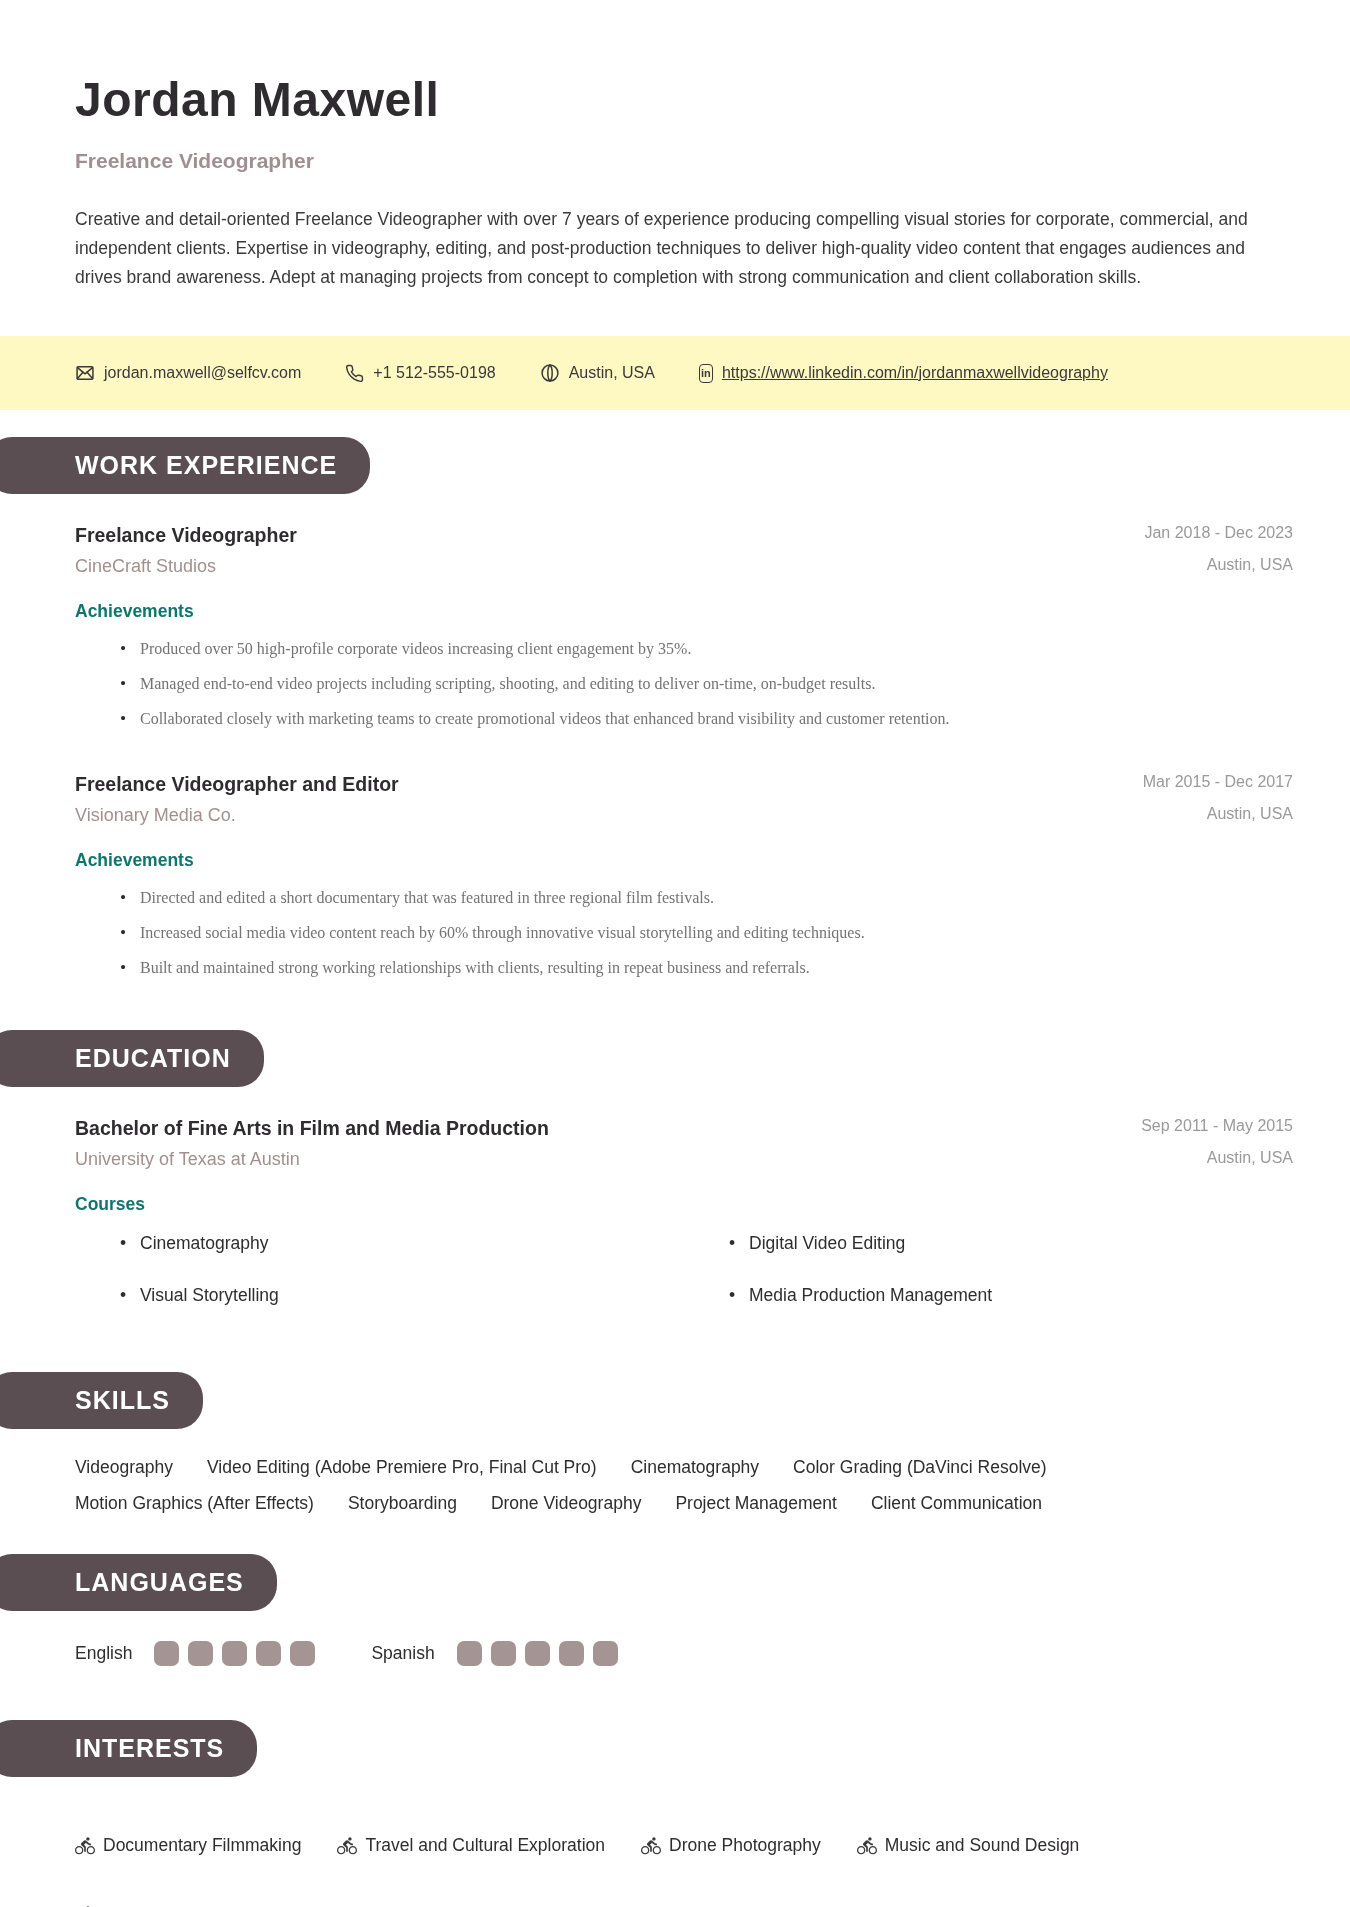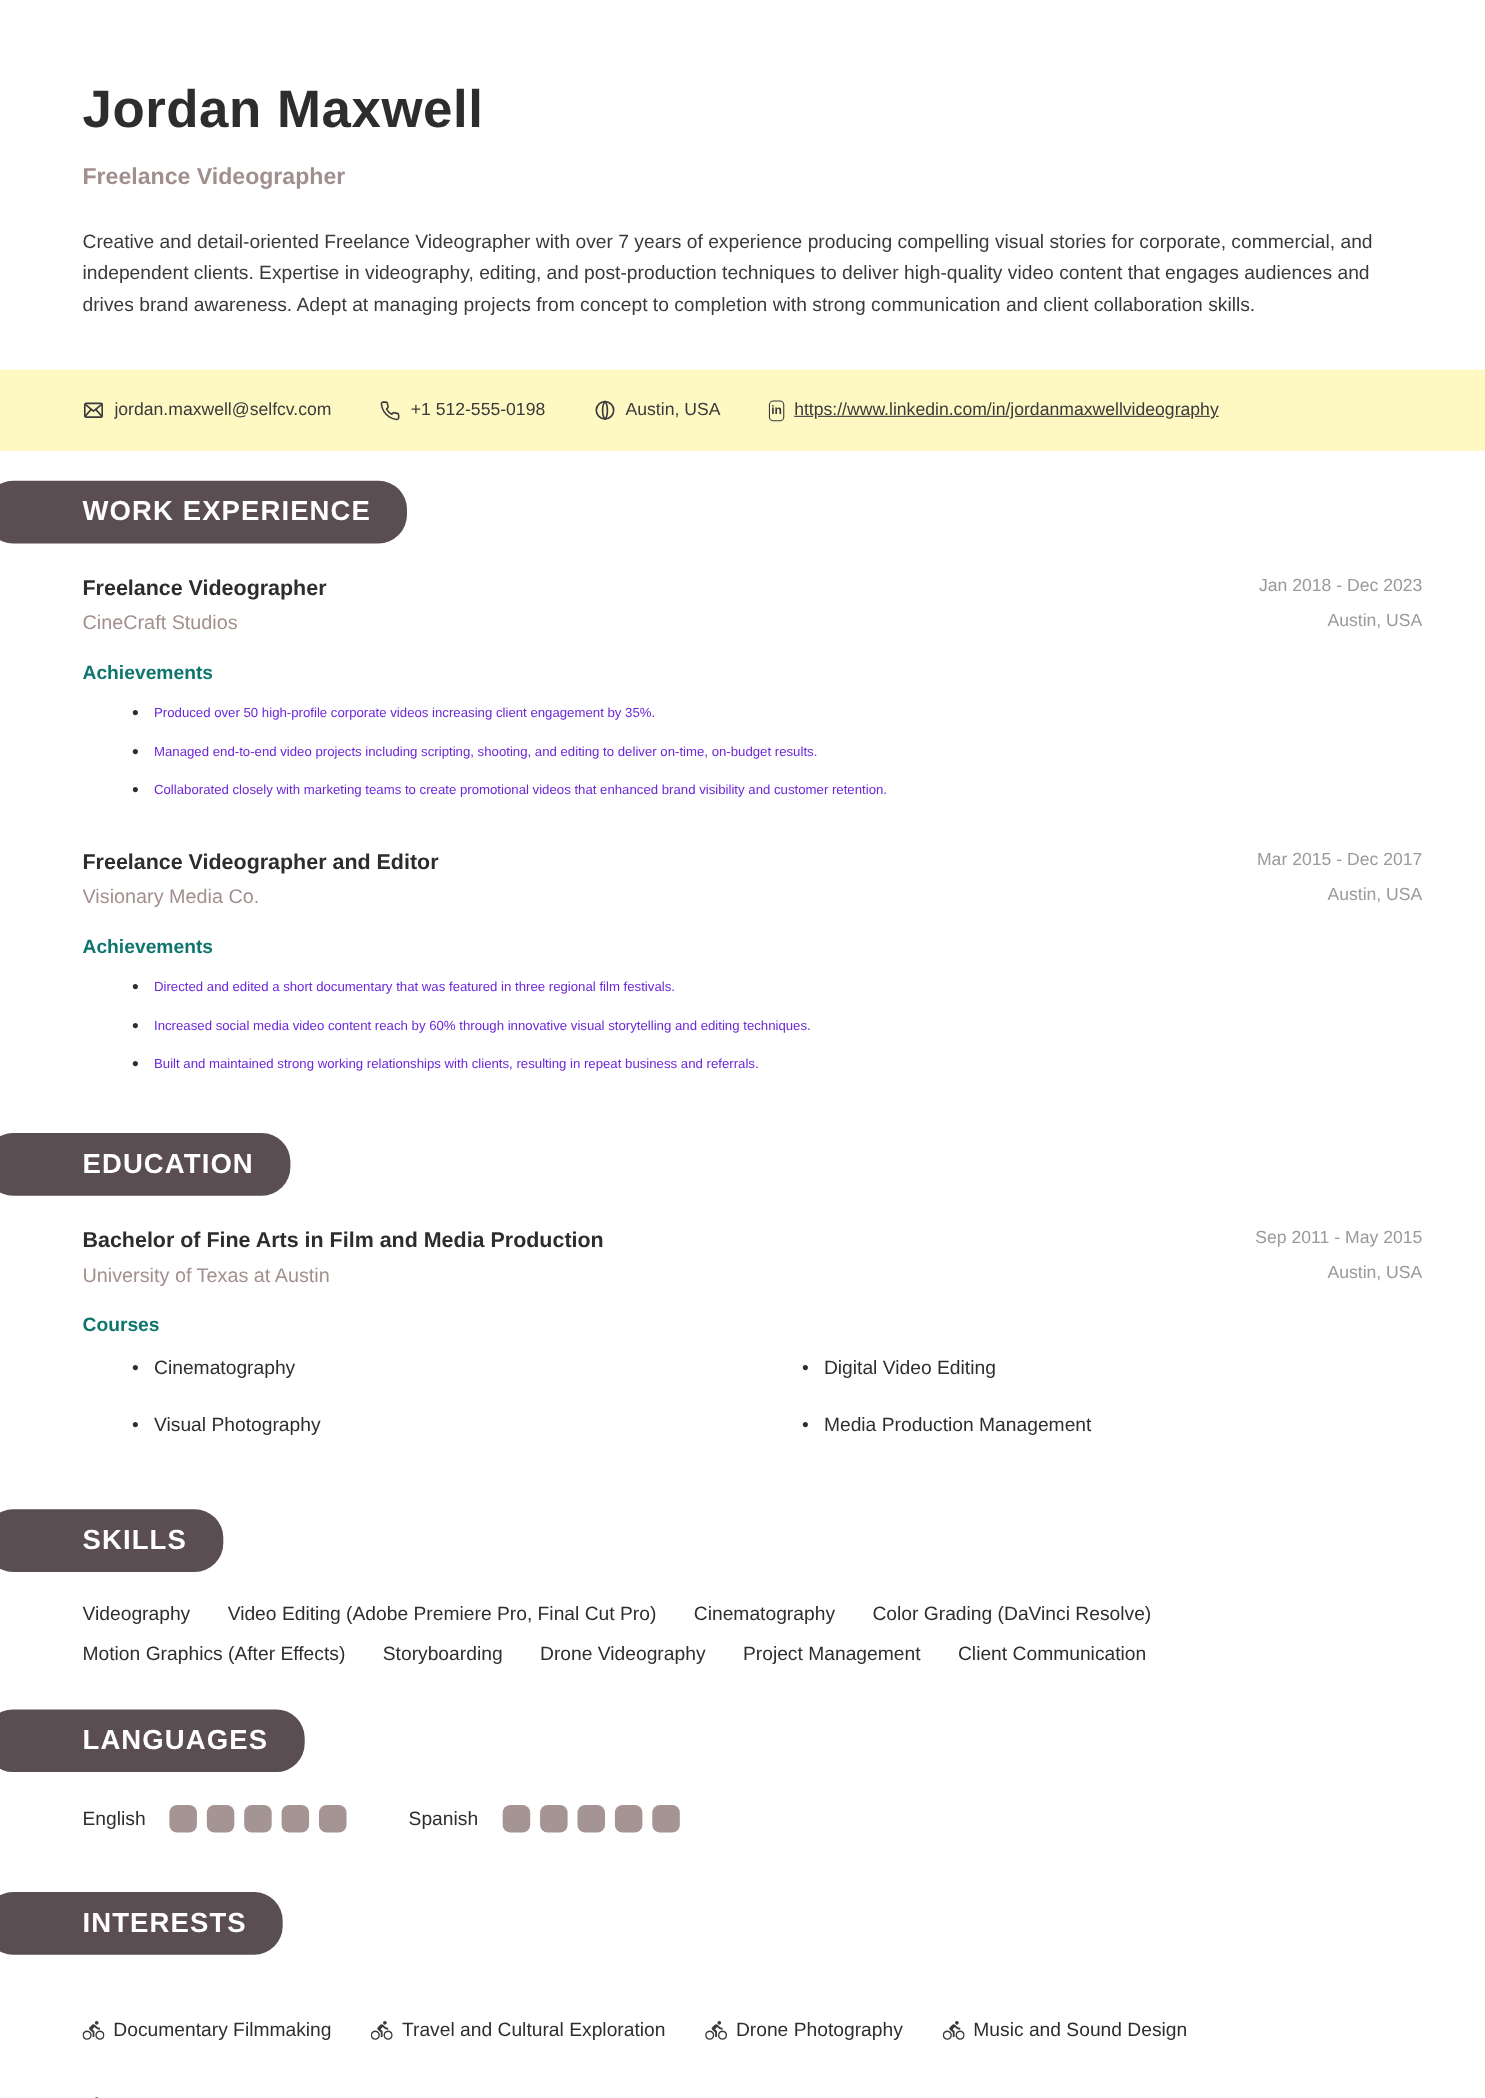--- a/index.html
+++ b/index.html
@@ -55,22 +55,22 @@
   .entry + .entry { margin-top: 40px; }
   .entry-head { display: flex; justify-content: space-between; align-items: flex-start; }
   .entry-title { font-size: 19.5px; font-weight: bold; color: #2e2c2e; }
   .entry-company { margin-top: 9px; font-size: 18px; color: #a2908e; }
   .entry-right { text-align: right; font-size: 16px; color: #9b999b; }
   .entry-loc { margin-top: 14px; }
   .block-label { font-size: 17.5px; font-weight: bold; margin-top: 24px; color: #0f766e; }
 
   ul.bullets { list-style: none; margin: 12px 0 0 0; padding: 0; }
   ul.bullets li {
-    position: relative; padding-left: 65px; font-size: 12px;
-    line-height: 29px; margin-bottom: 6px; color: #6d28d9;
+    position: relative; padding-left: 65px; font-size: 16px;
+    line-height: 29px; margin-bottom: 6px; color: #737373; font-family: Liberation Serif, serif;
   }
   ul.bullets li::before {
     content: "\2022"; position: absolute; left: 45px; top: 0;
     color: #2f2d2f; font-size: 17.5px;
   }
 
   
   .courses { display: grid; grid-template-columns: 1fr 1fr; row-gap: 23px; margin-top: 14px; list-style: none; padding: 0; }
   .courses li { position: relative; padding-left: 65px; font-size: 17.5px; line-height: 29px; color: #2f2d2f; }
   .courses li::before { content: "\2022"; position: absolute; left: 45px; top: 0; }
@@ -204,21 +204,21 @@
         </div>
         <div class="entry-right">
           <div>Sep 2011 - May 2015</div>
           <div class="entry-loc">Austin, USA</div>
         </div>
       </div>
       <div class="block-label">Courses</div>
       <ul class="courses">
         <li>Cinematography</li>
         <li>Digital Video Editing</li>
-        <li>Visual Photography</li>
+        <li>Visual Storytelling</li>
         <li>Media Production Management</li>
       </ul>
     </div>
   </div>
 
   <div class="section section-skills">
     <div class="section-heading">SKILLS</div>
     <div class="skills-list inner">
       <span>Videography</span>
       <span>Video Editing (Adobe Premiere Pro, Final Cut Pro)</span>

